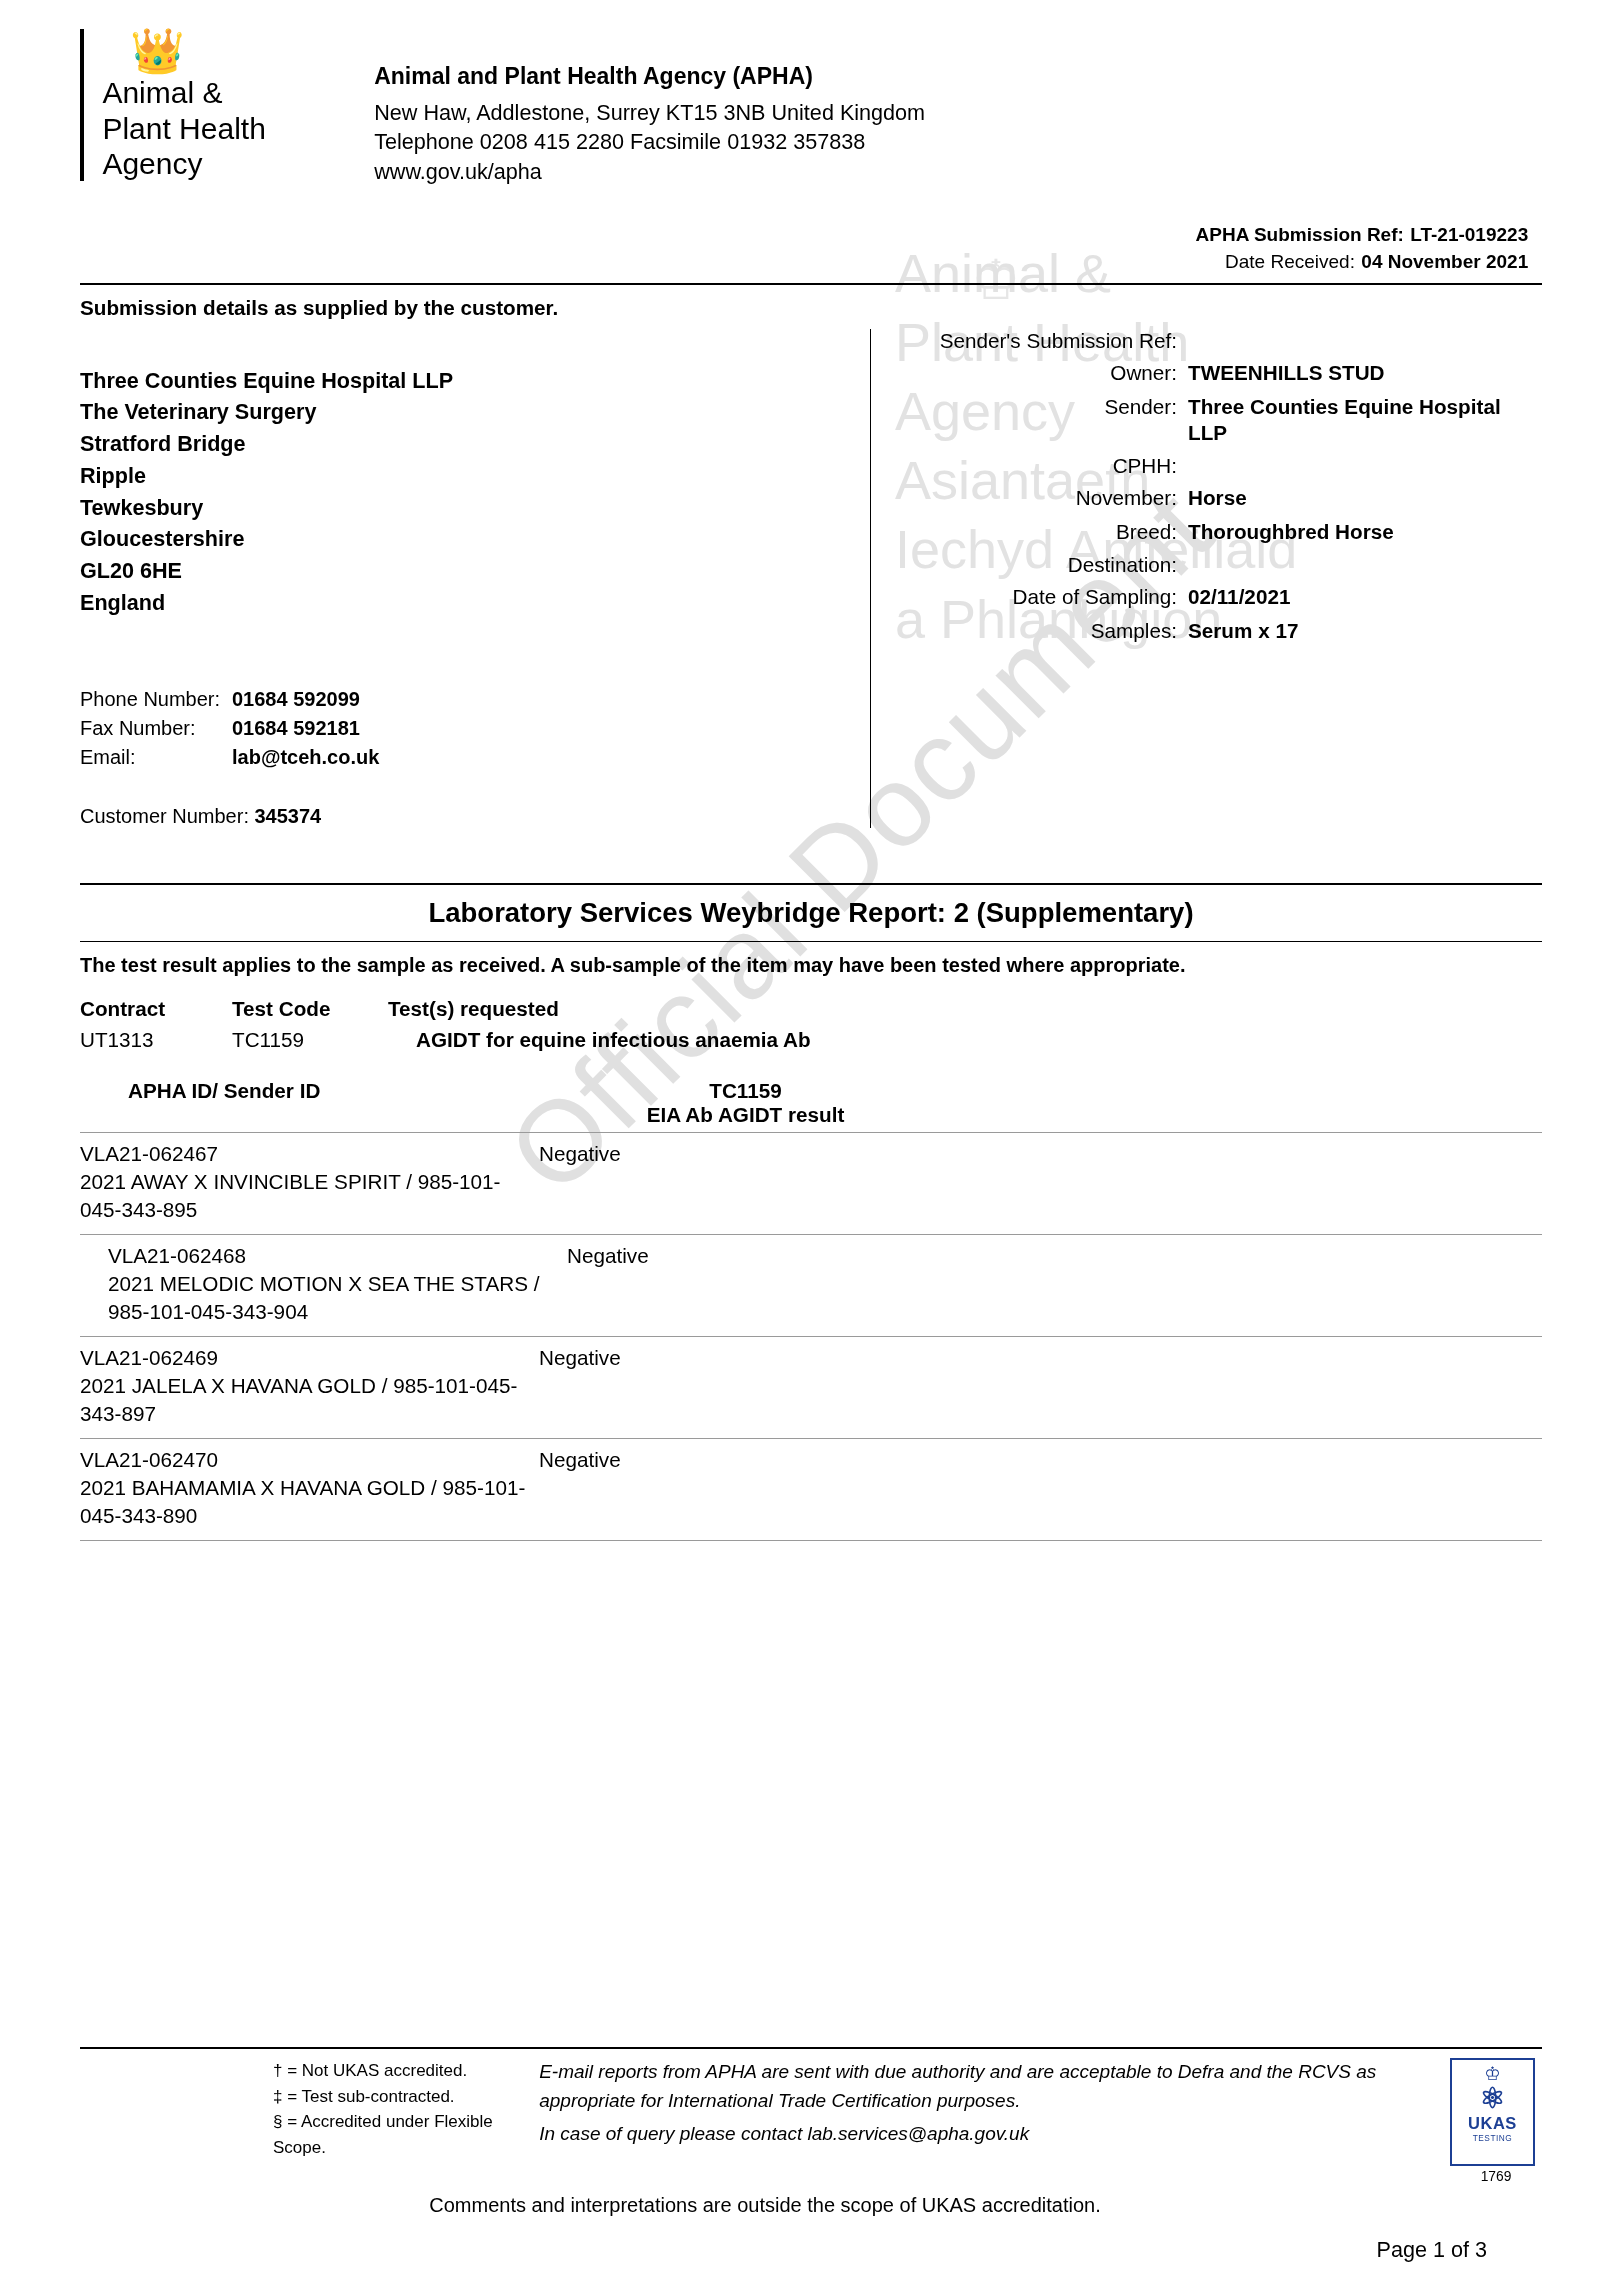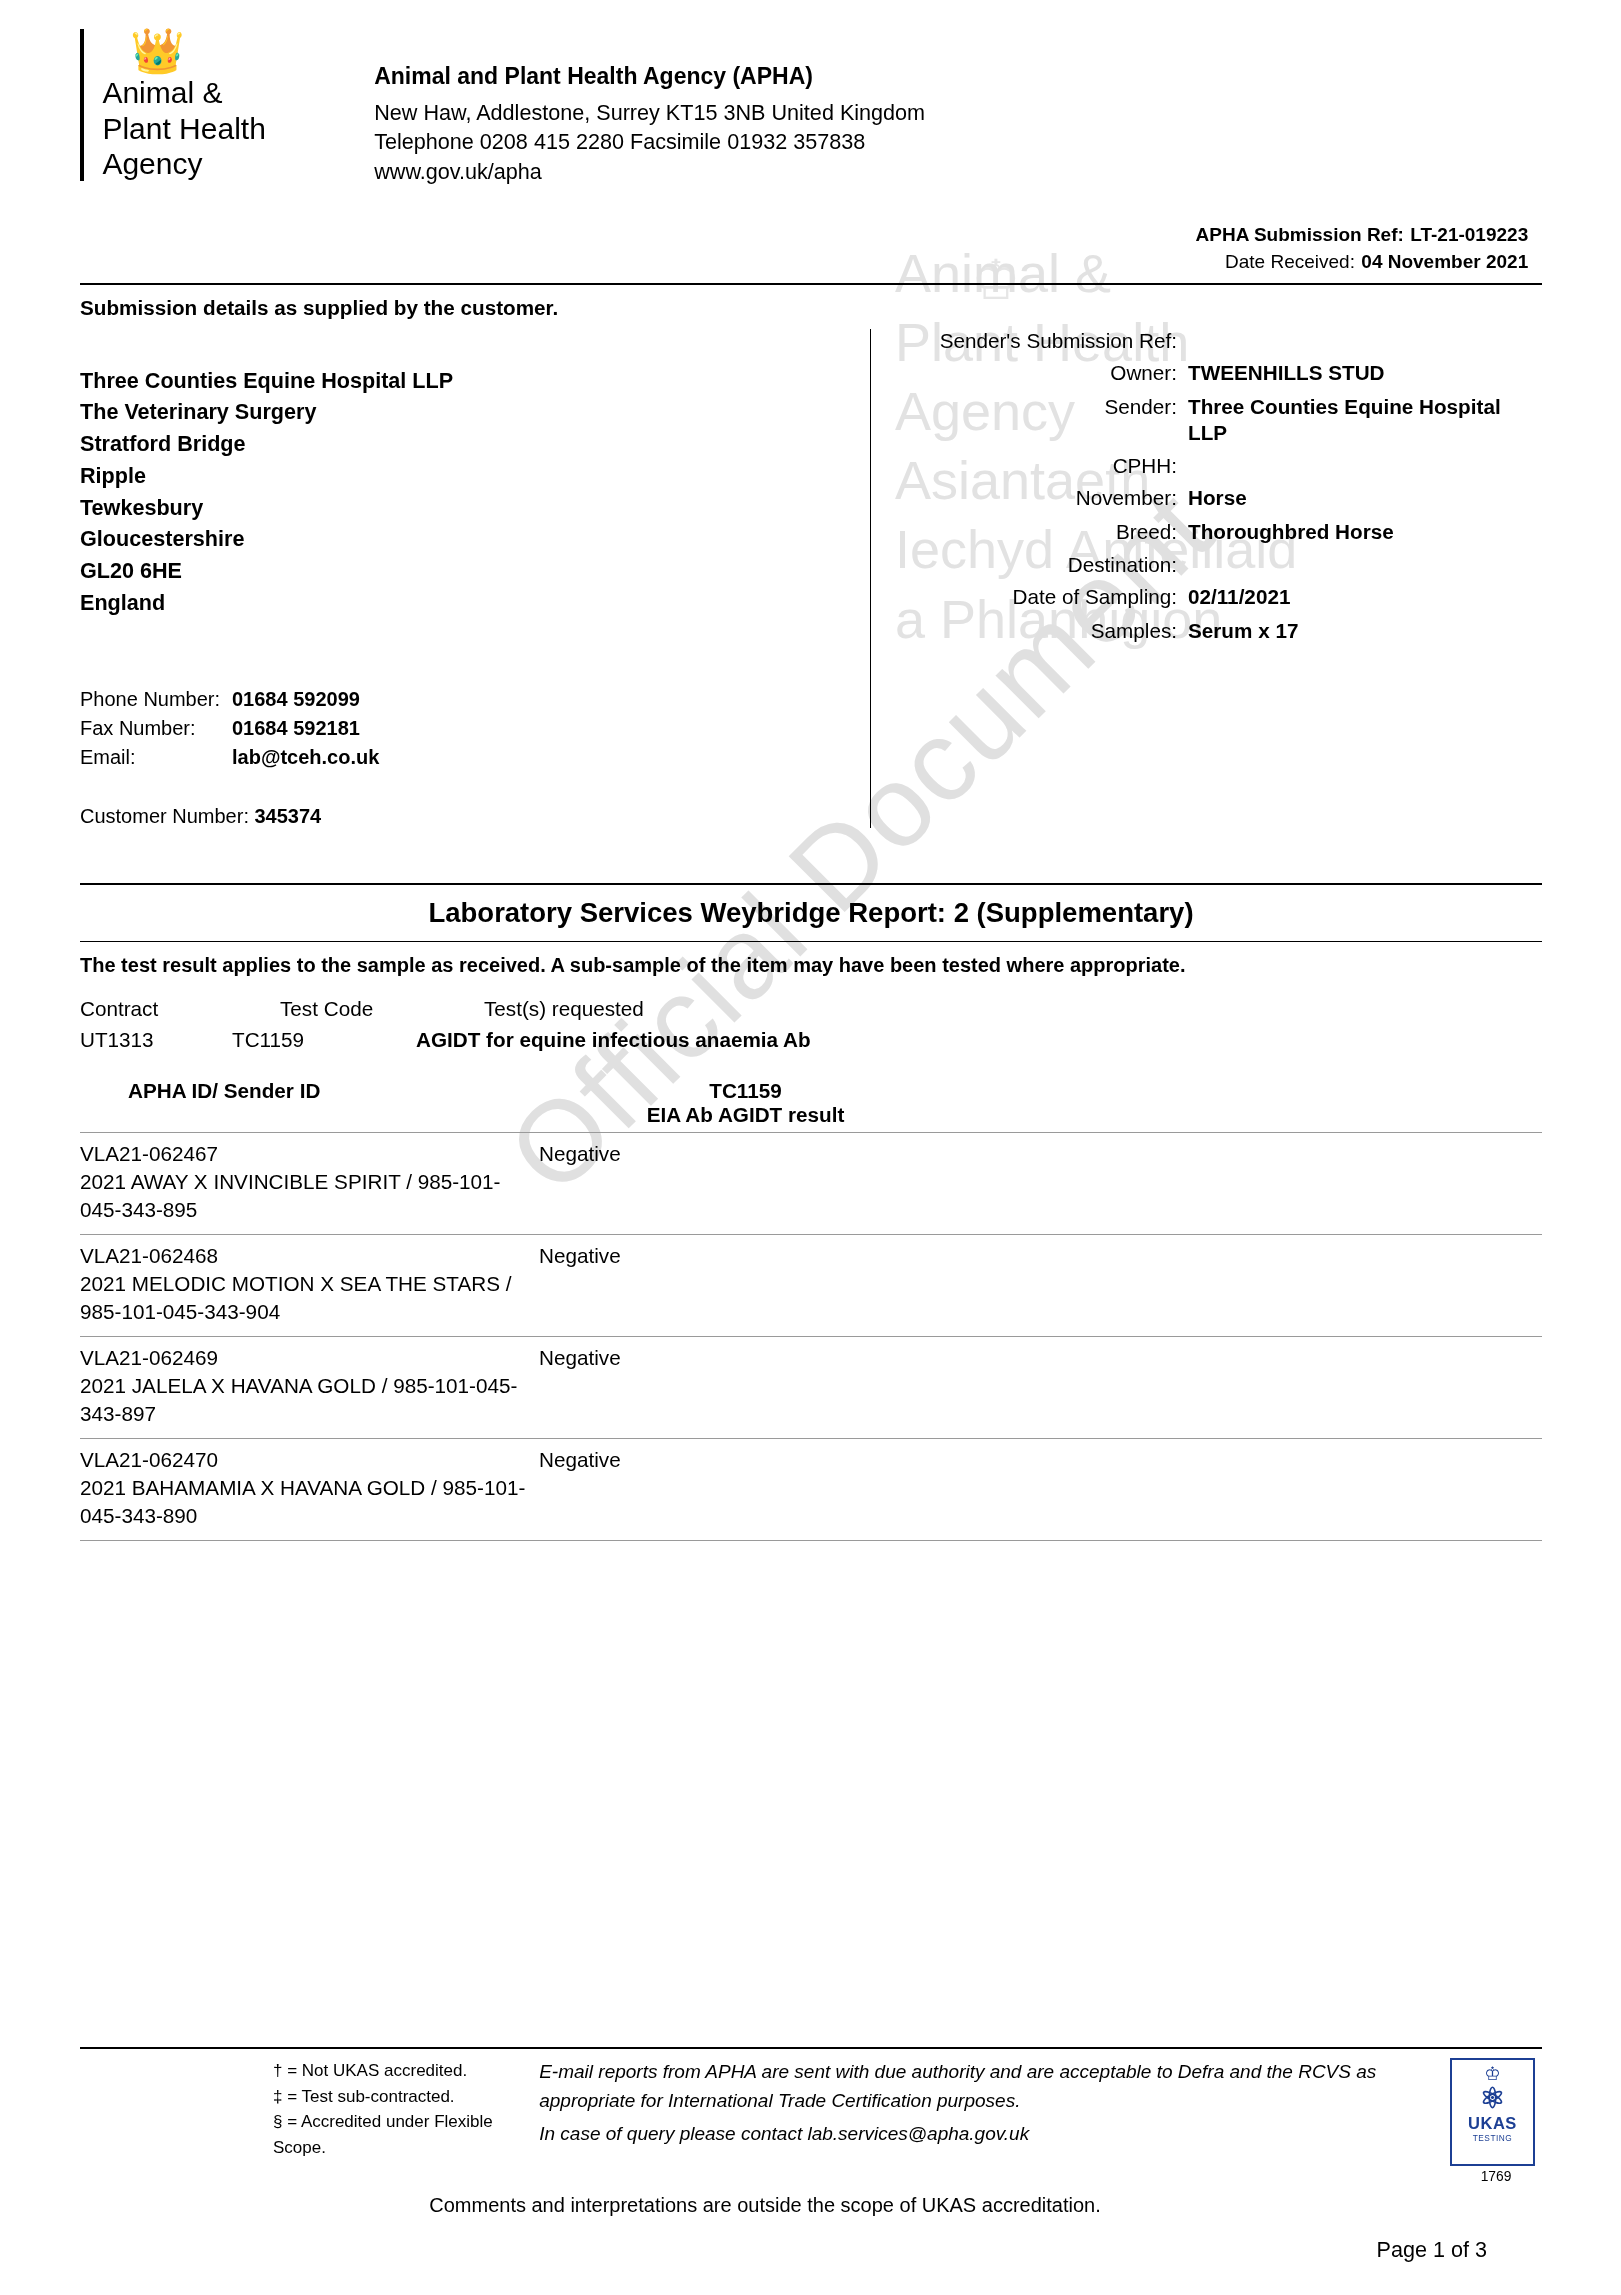--- a/index.html
+++ b/index.html
@@ -194,23 +194,22 @@
   }
   .note {
     font-size: 20px;
     font-weight: bold;
     margin-top: 12px;
   }
   
   .contract-head {
     display: flex;
     font-size: 20.7px;
-    font-weight: normal;
+    font-weight: bold;
     margin-top: 20px;
-    gap: 48px;
   }
   .contract-row {
     display: flex;
     font-size: 20.7px;
     margin-top: 6.4px;
   }
   .c1 { width: 152px; }
   .c2 { width: 156px; }
   .c3 { font-weight: bold; margin-left: 28px; }
   
@@ -461,21 +460,21 @@
       </div>
     </div>
 
     <div>
       <div class="res-row">
         <div class="idcol" style="white-space:pre-line;">VLA21-062467
 2021 AWAY X INVINCIBLE SPIRIT / 985-101-045-343-895</div>
         <div class="rescol">Negative</div>
       </div>
       <div class="res-row">
-        <div class="idcol" style="white-space:pre-line;">VLA21-062468
+        <div class="idcol" style="white-space:pre-line;margin-left:28px;">VLA21-062468
 2021 MELODIC MOTION X SEA THE STARS / 985-101-045-343-904</div>
         <div class="rescol">Negative</div>
       </div>
       <div class="res-row">
         <div class="idcol" style="white-space:pre-line;">VLA21-062469
 2021 JALELA X HAVANA GOLD / 985-101-045-343-897</div>
         <div class="rescol">Negative</div>
       </div>
       <div class="res-row">
         <div class="idcol" style="white-space:pre-line;">VLA21-062470

